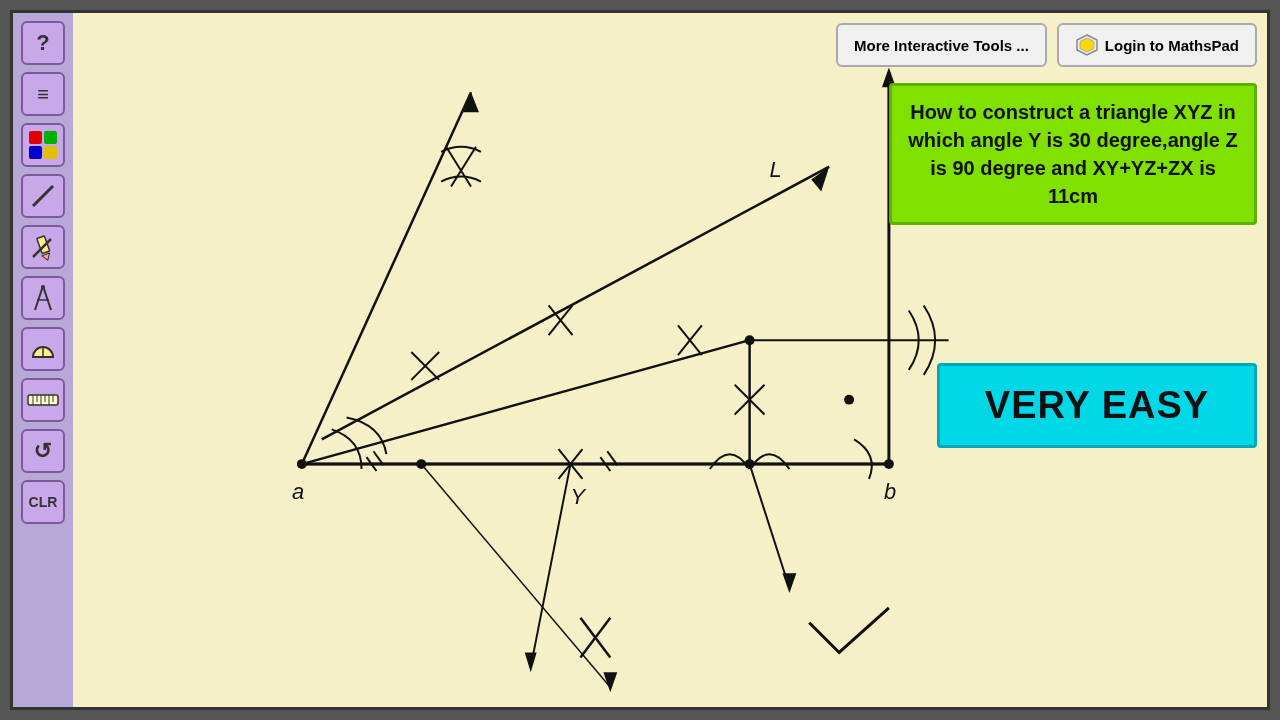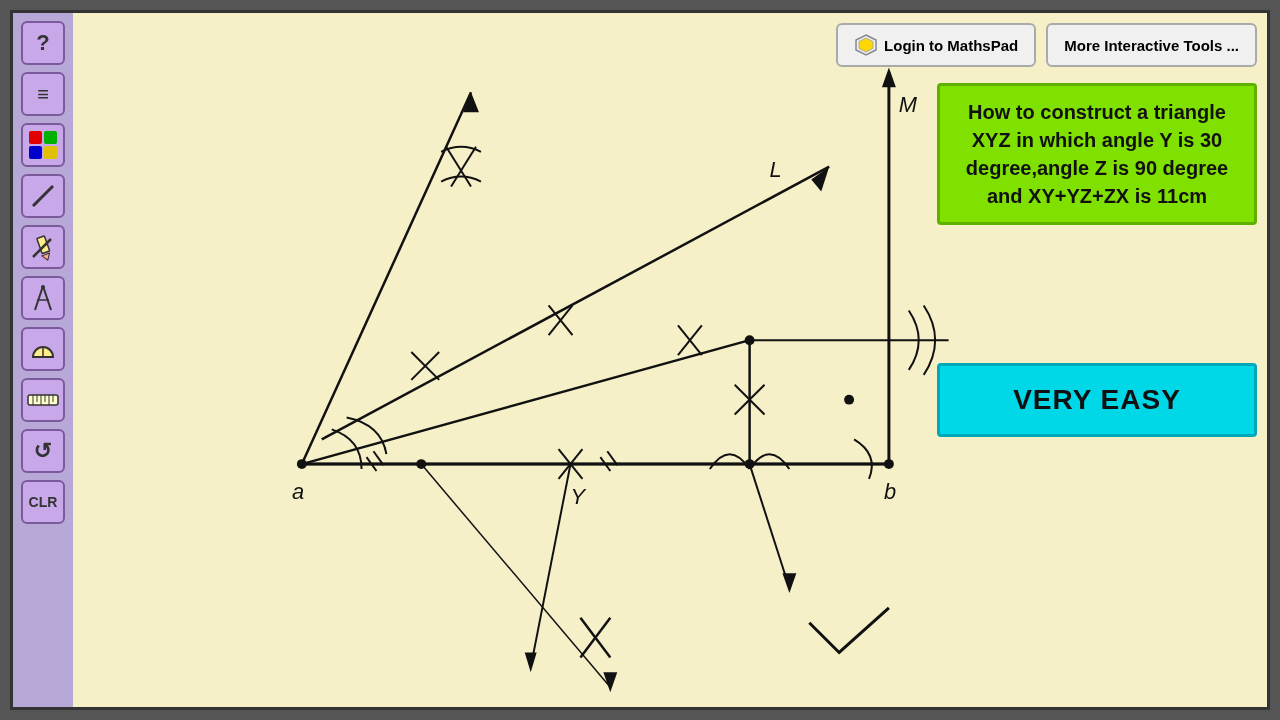--- a/index.html
+++ b/index.html
@@ -74,21 +74,21 @@
       font-weight: bold;
       display: flex;
       align-items: center;
       gap: 6px;
     }
     
     #info-box {
       position: absolute;
       top: 70px;
       right: 10px;
-      width: 320px;
+      width: 368px;
       background: #80e000;
       border: 3px solid #60b000;
       border-radius: 4px;
       padding: 12px 12px;
       z-index: 10;
     }
     #info-box p {
       font-size: 20px;
       font-weight: bold;
       color: #111;
@@ -104,21 +104,21 @@
       background: #00d8e8;
       border: 3px solid #00a8b8;
       border-radius: 4px;
       padding: 18px 10px;
       z-index: 10;
       display: flex;
       align-items: center;
       justify-content: center;
     }
     #very-easy-box span {
-      font-size: 28px;
+      font-size: 38px;
       font-weight: 900;
       color: #111;
       letter-spacing: 1px;
     }
     
     #drawing-canvas {
       position: absolute;
       top: 0; left: 0;
       width: 100%;
       height: 100%;
@@ -196,29 +196,29 @@
     </div>
     <div class="tool-btn clr">
       <span>CLR</span>
     </div>
   </div>
 
   <div id="main">
 
     <div id="topbar">
       <button class="top-btn">
+        <span>More Interactive Tools ...</span>
+      </button>
+      <button class="top-btn">
         <svg width="24" height="24" viewBox="0 0 24 24">
           <polygon points="12,2 22,7 22,17 12,22 2,17 2,7" fill="none" stroke="#888" stroke-width="1.5"></polygon>
           <polygon points="12,5 19,8.5 19,15.5 12,19 5,15.5 5,8.5" fill="#ffd700" stroke="#aaa" stroke-width="1"></polygon>
         </svg>
         <span>Login to MathsPad</span>
       </button>
-      <button class="top-btn">
-        <span>More Interactive Tools ...</span>
-      </button>
     </div>
 
     <div id="info-box">
       <p>How to construct a triangle XYZ in which angle Y is 30 degree,angle Z is 90 degree and XY+YZ+ZX is 11cm</p>
     </div>
 
     <div id="very-easy-box">
       <span>VERY EASY</span>
     </div>
 

